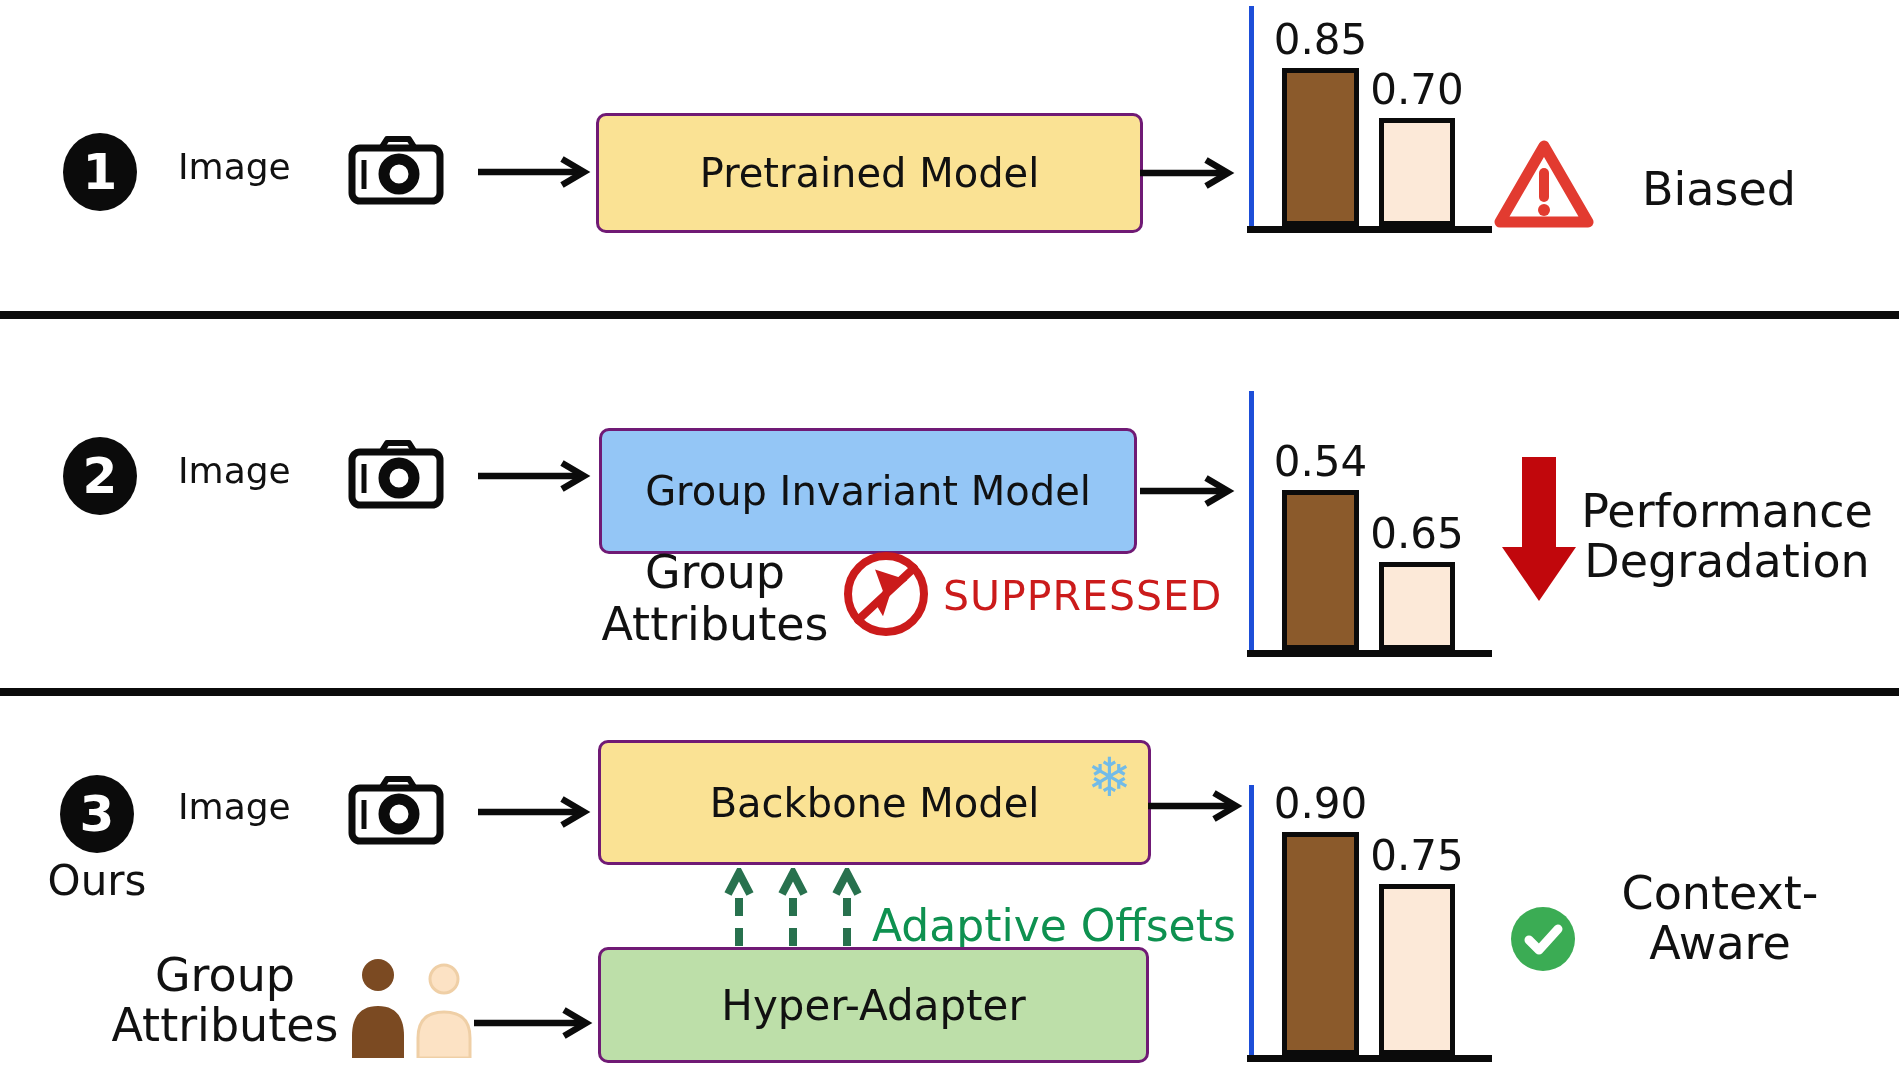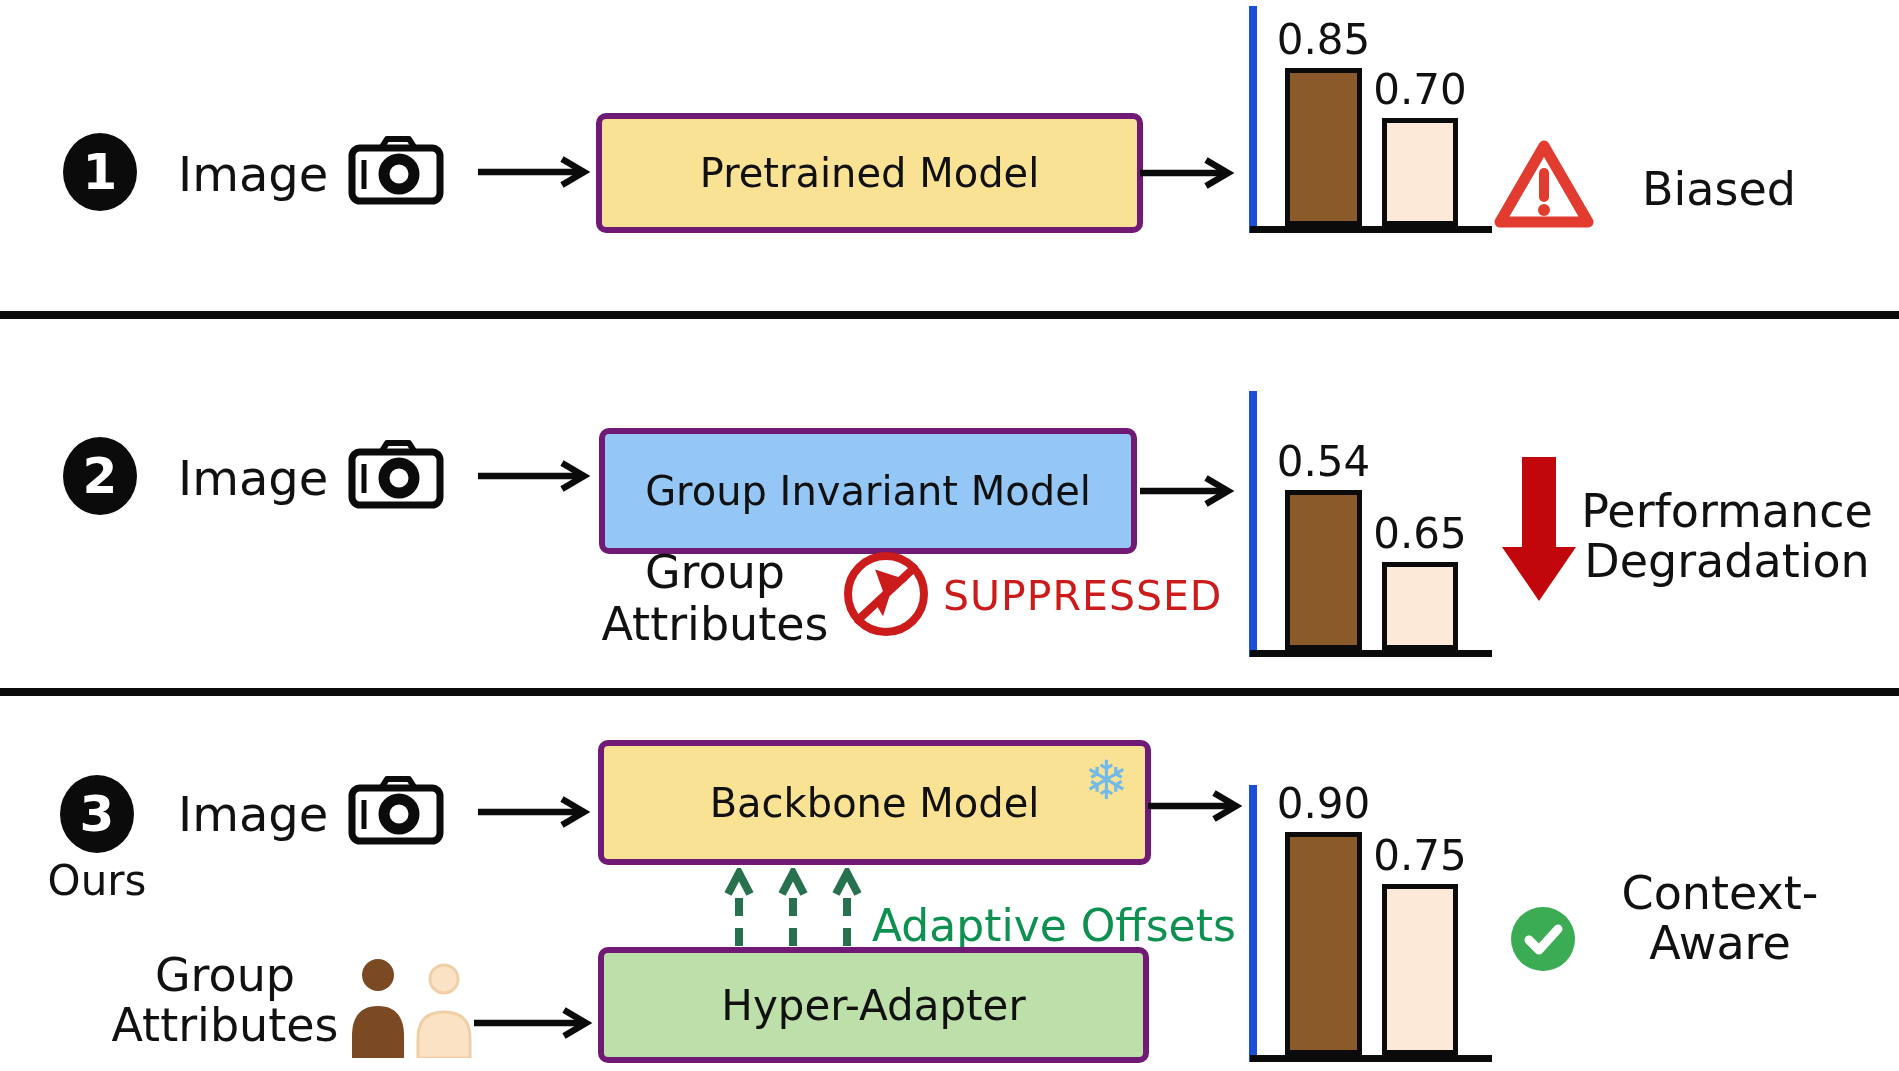--- a/index.html
+++ b/index.html
@@ -1,28 +1,28 @@
 <!DOCTYPE html>
 <html><head>
 <meta charset="utf-8">
 <style>
   html,body{margin:0;padding:0;background:#ffffff}
   .canvas{position:relative;width:1899px;height:1071px;background:#ffffff;overflow:hidden;
           font-family:"DejaVu Sans","Liberation Sans",sans-serif;color:#111}
   .abs{position:absolute}
   .badge{width:74px;height:78px;background:#0b0b0b;border-radius:50%;color:#fff;
          font-size:50px;font-weight:bold;display:flex;align-items:center;justify-content:center}
-  .lbl{font-size:48px;white-space:nowrap}
-  .box{border:6px solid #701a75;border-radius:10px;display:flex;align-items:center;
+  .lbl{font-size:36px;white-space:nowrap}
+  .box{border:3px solid #701a75;border-radius:10px;display:flex;align-items:center;
        justify-content:center;font-size:40px;box-sizing:border-box;position:absolute}
   .box.yellow{background:#FAE294}
   .box.blue{background:#94C6F6}
   .box.green{background:#BDDFA9;font-size:42px}
   .divider{position:absolute;left:0;width:1899px;height:8px;background:#0b0b0b}
-  .chart{position:absolute;border-left:8px solid #1d4ed8;box-sizing:border-box}
+  .chart{position:absolute;border-left:5px solid #1d4ed8;box-sizing:border-box}
   .baseline{position:absolute;left:-7px;bottom:0;width:calc(100% + 10px);height:7px;background:#0b0b0b}
   .bar{position:absolute;bottom:7px;border:5px solid #0b0b0b;box-sizing:border-box}
   .bar-label{position:absolute;width:120px;text-align:center;font-size:42px;white-space:nowrap}
   .two-line{position:absolute;text-align:center;font-size:46px;line-height:52px}
   .suppressed{position:absolute;color:#CB1B1B;font-weight:normal;font-size:41px;letter-spacing:1px;white-space:nowrap}
   .green-text{position:absolute;color:#0E9150;font-size:44px;white-space:nowrap}
   .ours{position:absolute;font-weight:normal;font-size:42px;text-align:center}
   .snowflake{position:absolute;right:16px;top:8px;font-size:54px;color:#72BBE8;line-height:1}
   .status{position:absolute;font-size:46px;white-space:nowrap}
 </style>

